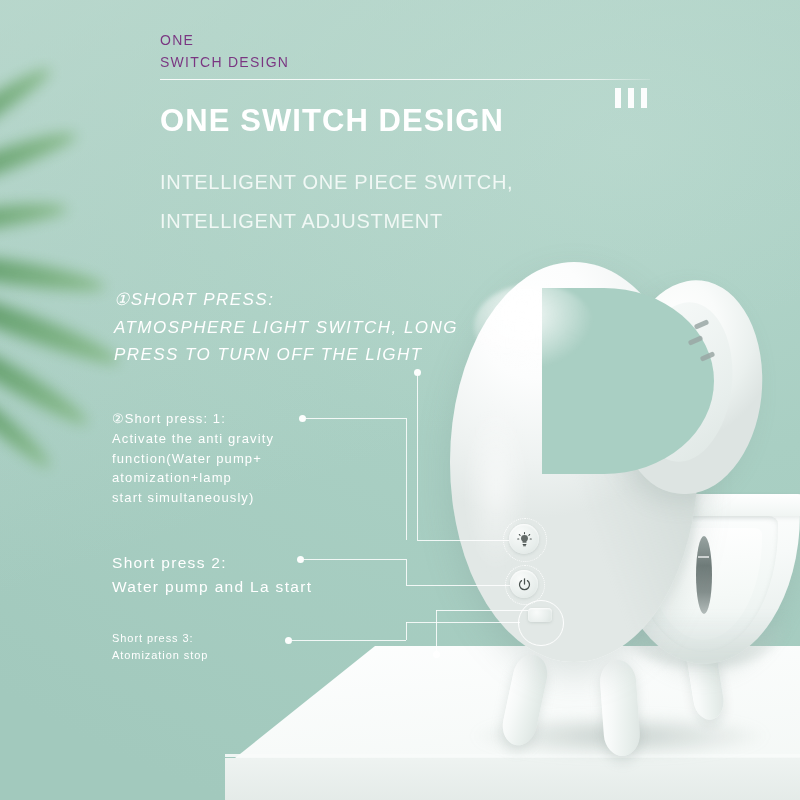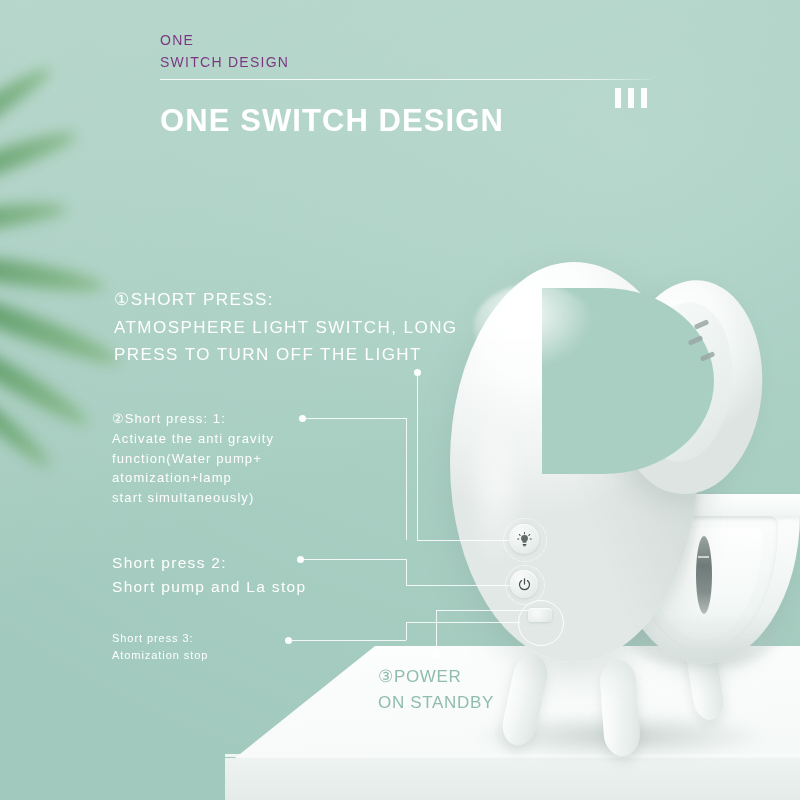--- a/index.html
+++ b/index.html
@@ -44,21 +44,21 @@
   .bars i{display:block;width:6px;height:20px;background:#ffffff;opacity:.95;}
 
   .h1{position:absolute;left:160px;top:103px;color:#ffffff;
       font-size:31px;font-weight:700;letter-spacing:.035em;}
   .sub{position:absolute;left:160px;top:163px;color:#f1f8f5;
        font-size:20px;font-weight:400;letter-spacing:.035em;line-height:1.95;
        white-space:pre-line;}
 
   
   .callout{position:absolute;color:#ffffff;white-space:pre-line;}
-  .c1{left:114px;top:286px;font-size:17px;letter-spacing:.085em;line-height:1.62;}
+  .c1{left:114px;top:286px;font-size:17px;letter-spacing:.085em;line-height:1.62;font-style:italic;}
   .c2{left:112px;top:409px;font-size:13px;letter-spacing:.085em;line-height:1.52;}
   .c3{left:112px;top:551px;font-size:15.5px;letter-spacing:.085em;line-height:1.52;}
   .c4{left:112px;top:630px;font-size:11px;letter-spacing:.085em;line-height:1.52;}
   .c5{left:378px;top:664px;font-size:17px;letter-spacing:.04em;line-height:1.5;
       color:#8fbcae;font-weight:400;}
 
   
   .lead{position:absolute;background:#ffffff;opacity:.85;}
   .lead.h{height:1px;}
   .lead.v{width:1px;}
@@ -257,20 +257,22 @@
 
   <div class="kicker">ONE
 SWITCH DESIGN</div>
   <div class="rule"></div>
   <div class="bars">
     <i></i>
       <i></i>
       <i></i>
   </div>
   <div class="h1">ONE SWITCH DESIGN</div>
+  <div class="sub">INTELLIGENT ONE PIECE SWITCH,
+INTELLIGENT ADJUSTMENT</div>
 
   <div class="dot" style="left:414px;top:369px;"></div>
   <div class="lead v" style="left:417px;top:376px;height:164px;"></div>
   <div class="lead h" style="left:417px;top:540px;width:92px;"></div>
 
   <div class="dot" style="left:299px;top:415px;"></div>
   <div class="lead h" style="left:306px;top:418px;width:100px;"></div>
   <div class="lead v" style="left:406px;top:418px;height:122px;"></div>
 
   <div class="dot" style="left:297px;top:556px;"></div>
@@ -289,19 +291,17 @@
 
   <div class="callout c1">①SHORT PRESS:
 ATMOSPHERE LIGHT SWITCH, LONG
  PRESS TO TURN OFF THE LIGHT</div>
   <div class="callout c2">②Short press: 1:
 Activate the anti gravity
 function(Water pump+
 atomization+lamp
 start simultaneously)</div>
   <div class="callout c3">Short press 2:
-Short pump and La stop</div>
+Water pump and La start</div>
   <div class="callout c4">Short press 3:
 Atomization stop</div>
-  <div class="callout c5">③POWER
-ON STANDBY</div>
 
 </div>
 
 </body></html>

